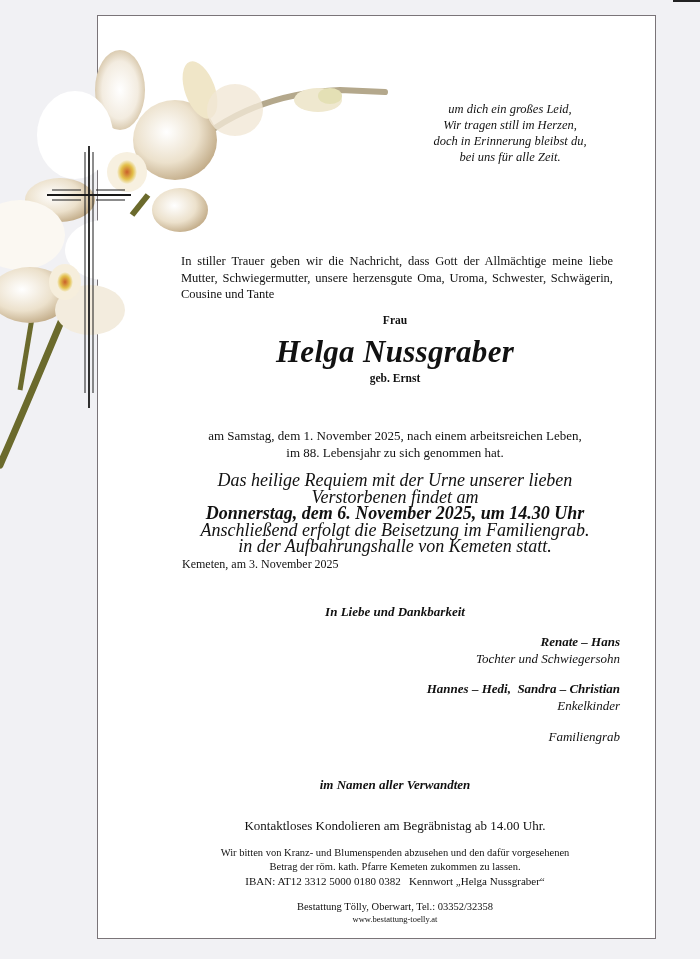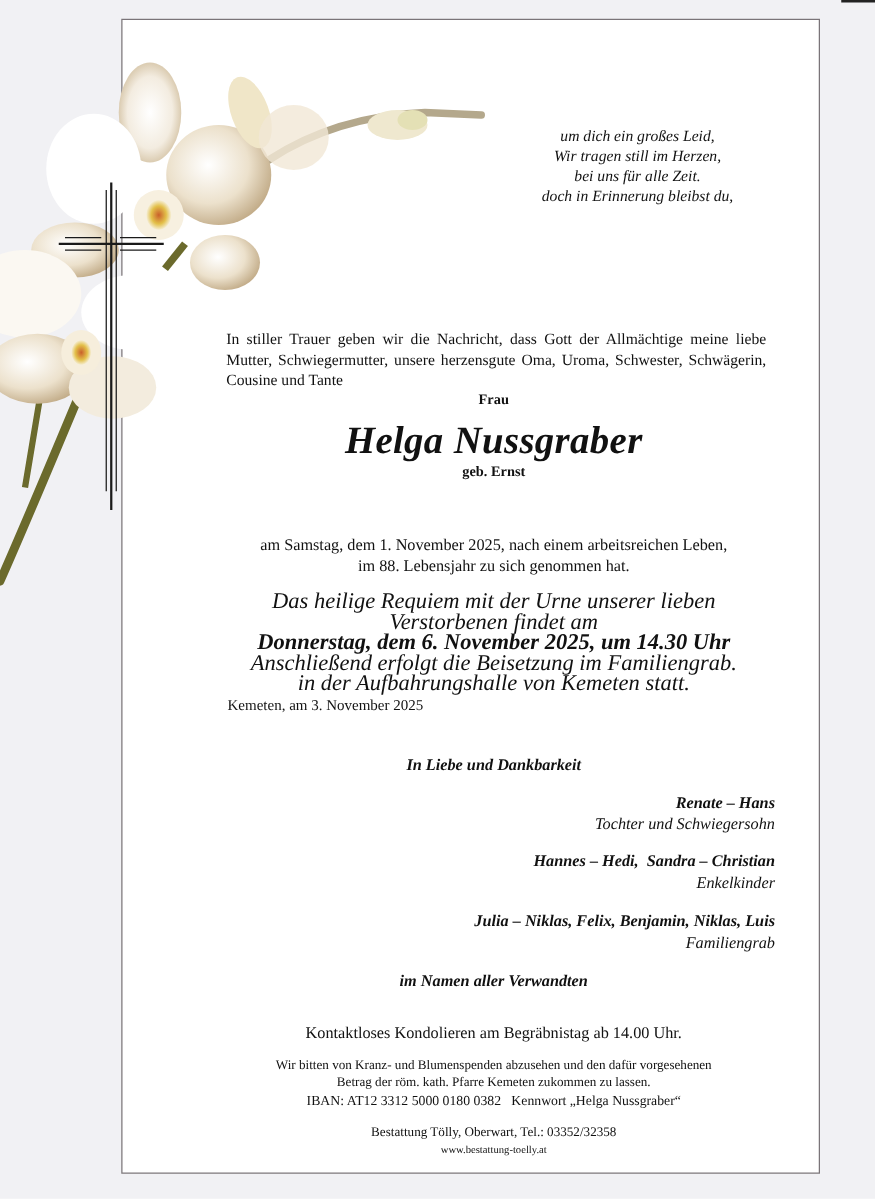--- a/index.html
+++ b/index.html
@@ -14,21 +14,21 @@
     position:absolute; left:97px; top:15px; width:559px; height:924px;
     background:#ffffff; border:1.5px solid #7a7478; box-sizing:border-box;
   }
   .flower { position:absolute; left:0; top:0; width:420px; height:480px; }
   .poem {
     position:absolute; left:410px; top:101px; width:200px;
     text-align:center; font-style:italic; font-size:12.5px; line-height:16px;
   }
   .intro {
     position:absolute; left:181px; top:253px; width:432px;
-    font-size:12.5px; line-height:16.5px; text-align:justify;margin-top:10px;
+    font-size:12.5px; line-height:16.5px; text-align:justify;
   }
   .intro span { display:block; }
   .intro .just { text-align:justify; text-align-last:justify; }
   .center { position:absolute; left:170px; width:450px; text-align:center; }
   .frau { top:314px; font-weight:bold; font-size:11.5px; }
   .name { top:334px; font-weight:bold; font-style:italic; font-size:31px; letter-spacing:0.3px; }
   .geb { top:372px; font-weight:bold; font-size:11.5px; }
   .death { top:427px; font-size:13px; line-height:17px; }
   .requiem { top:472px; font-size:18px; line-height:16.5px; font-style:italic; }
   .requiem .b { font-weight:bold; }
@@ -106,22 +106,22 @@
     <line x1="52" y1="190" x2="81" y2="190" stroke-width="1"></line>
     <line x1="96" y1="190" x2="125" y2="190" stroke-width="1"></line>
     <line x1="52" y1="200" x2="81" y2="200" stroke-width="1"></line>
     <line x1="96" y1="200" x2="125" y2="200" stroke-width="1"></line>
   </g>
 </svg>
 
 <div class="poem">
   <div>um dich ein großes Leid,</div>
   <div>Wir tragen still im Herzen,</div>
+  <div>doch in Erinnerung bleibst du,</div>
   <div>bei uns für alle Zeit.</div>
-  <div>doch in Erinnerung bleibst du,</div>
 </div>
 
 <div class="intro">
   <span class="just">In stiller Trauer geben wir die Nachricht, dass Gott der Allmächtige meine liebe</span>
   <span class="just">Mutter, Schwiegermutter, unsere herzensgute Oma, Uroma, Schwester, Schwägerin,</span>
   <span>Cousine und Tante</span>
 </div>
 
 <div class="center frau">Frau</div>
 <div class="center name">Helga Nussgraber</div>
@@ -145,21 +145,20 @@
 
 <div class="center fam f1">
   <div class="bi">Renate – Hans</div>
   <div class="it">Tochter und Schwiegersohn</div>
 </div>
 <div class="center fam f2">
   <div class="bi" style="white-space:pre">Hannes – Hedi,  Sandra – Christian</div>
   <div class="it">Enkelkinder</div>
 </div>
 <div class="center fam f3">
-  <div class="bi">Julia – Niklas, Felix, Benjamin, Niklas, Luis</div>
   <div class="it">Familiengrab</div>
 </div>
 
 <div class="center names-all bi">im Namen aller Verwandten</div>
 
 <div class="center kondol">Kontaktloses Kondolieren am Begräbnistag ab 14.00 Uhr.</div>
 
 <div class="center bitte">
   <div>Wir bitten von Kranz- und Blumenspenden abzusehen und den dafür vorgesehenen</div>
   <div>Betrag der röm. kath. Pfarre Kemeten zukommen zu lassen.</div>

